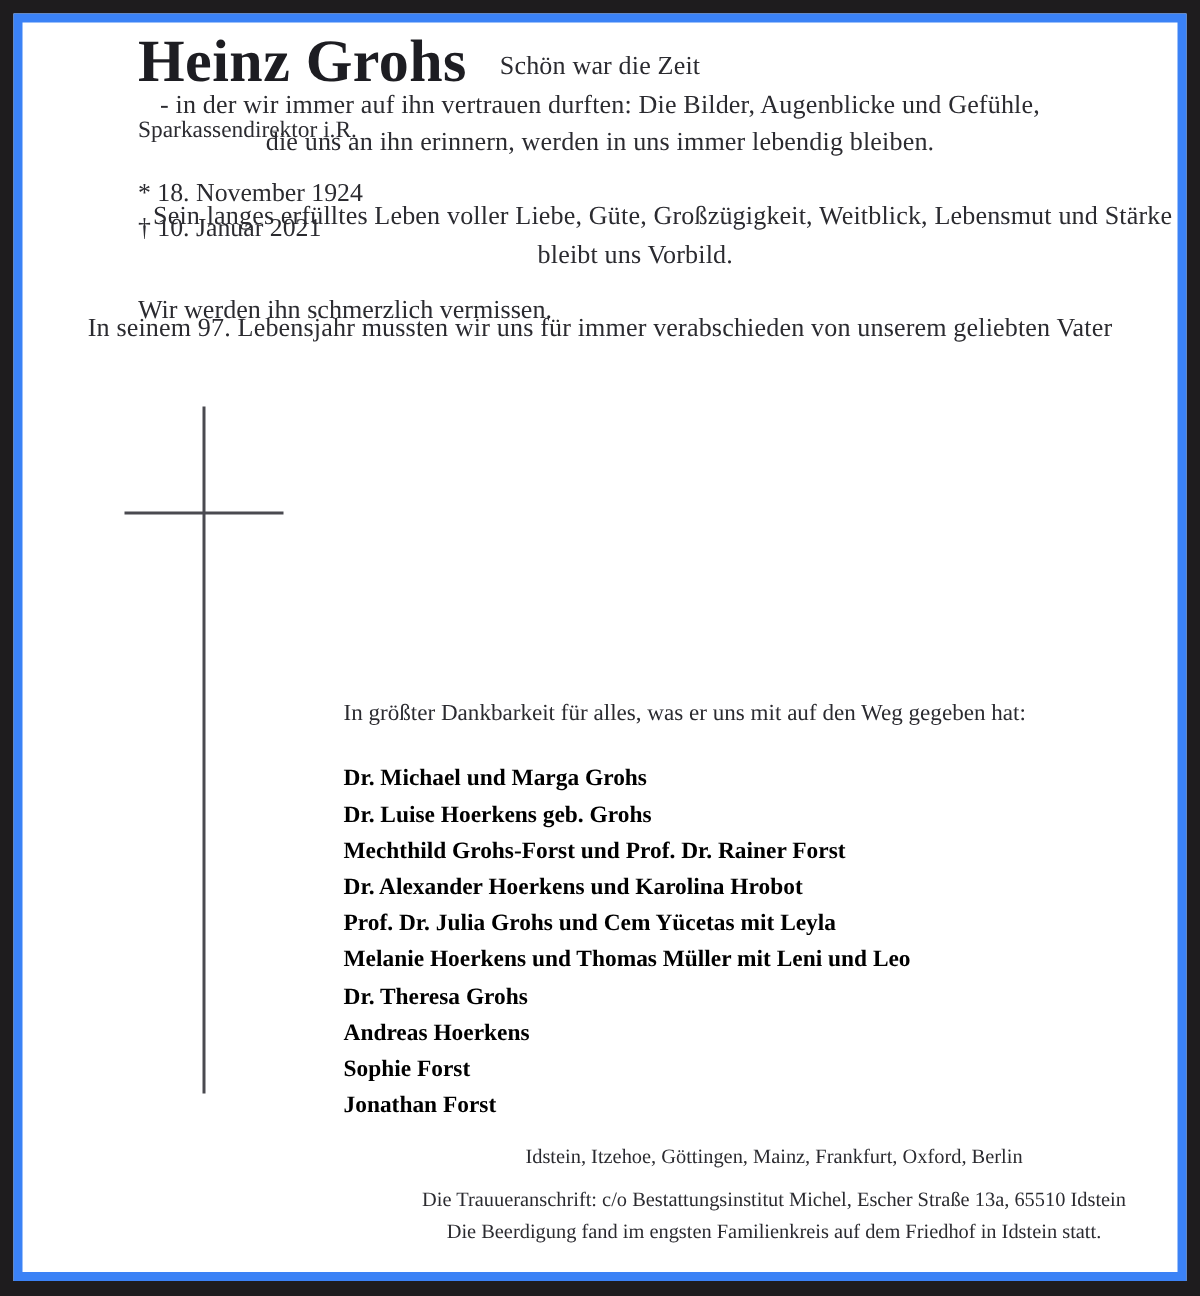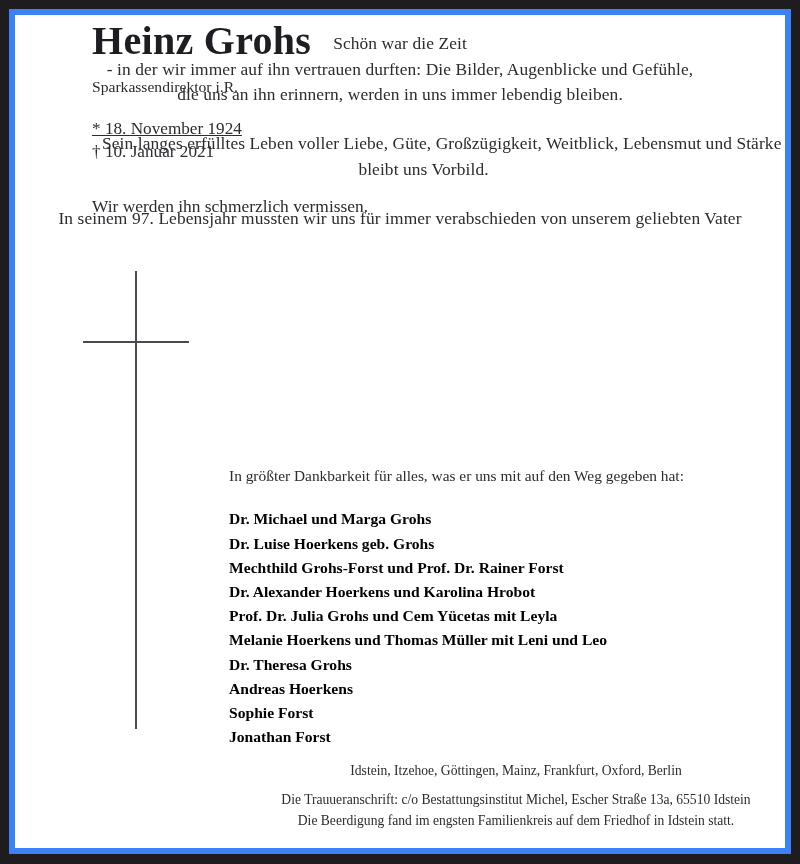--- a/index.html
+++ b/index.html
@@ -105,21 +105,21 @@
     font-size: 15.6px;
     line-height: 1;
     padding-top: 18px;
     color: #2b2b30;
   }
   .life-date {
     font-size: 17.2px;
     line-height: 23.5px;
     color: #2b2b30;
   }
-  #birth-date { padding-top: 22px; text-decoration: underline; }
+  #birth-date { padding-top: 22px; }
   #memorial-line {
     font-size: 17.4px;
     line-height: 1;
     padding-top: 34px;
   }
 
   
   #family-block {
     position: absolute;
     left: 214px;

